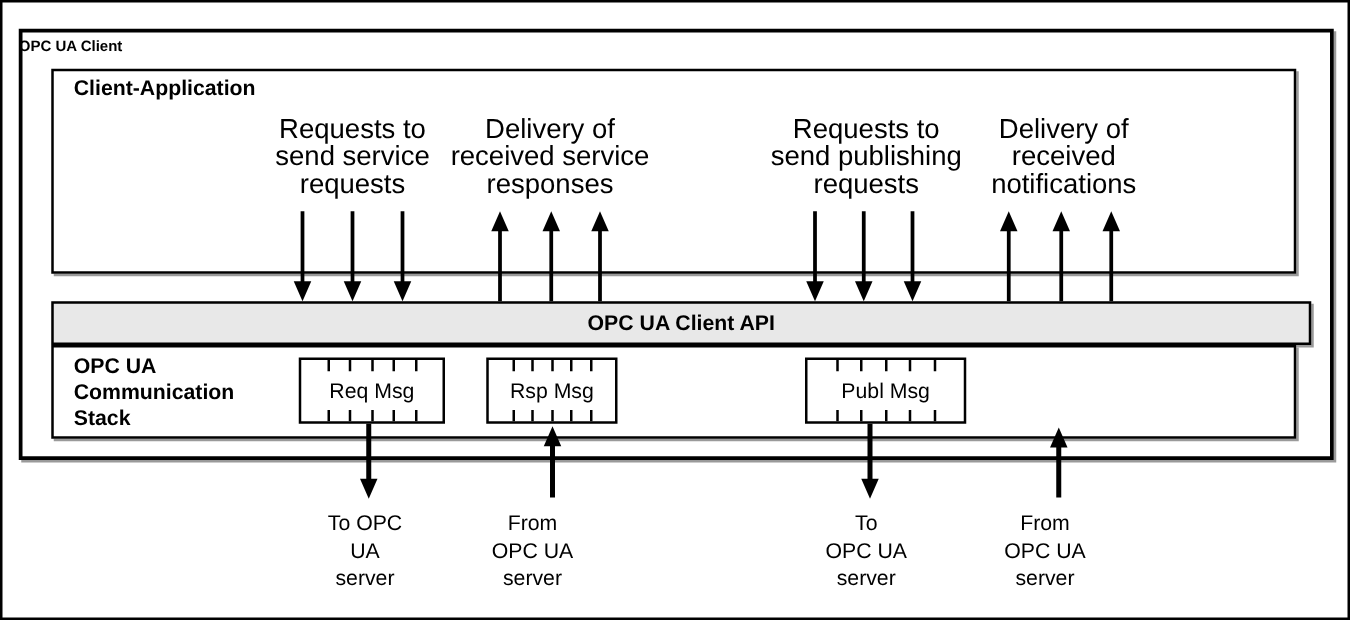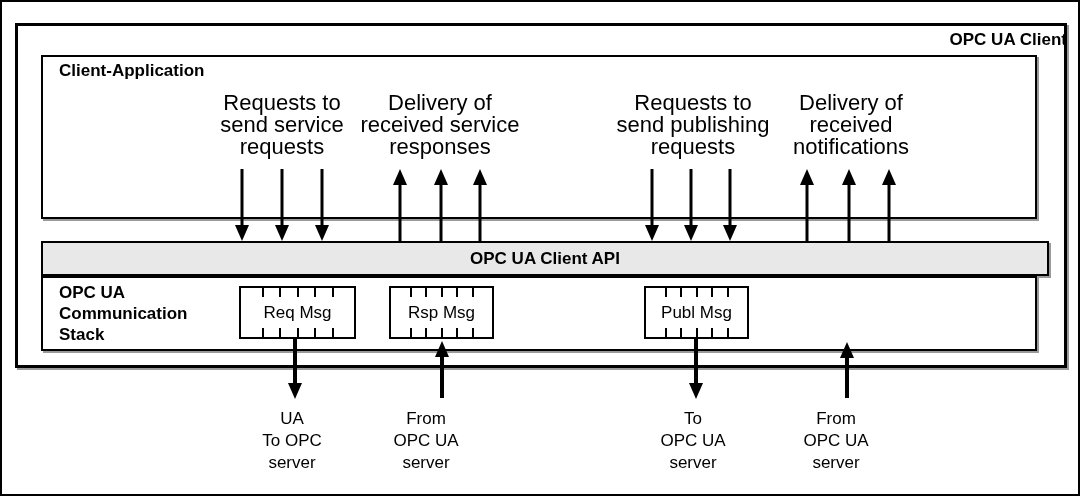--- a/index.html
+++ b/index.html
@@ -13,21 +13,21 @@
   .abs { position:absolute; }
 
   
   .client-box {
     left:13px; top:21px; width:1052px; height:345px;
     border:3px solid #000; background:#fff;
     box-shadow:2px 2px 0 #9a9a9a;
   }
   .client-title {
     left:13px; top:28px; width:1052px;
-    text-align:right; font-weight:bold; font-size:17px;
+    text-align:left; font-weight:bold; font-size:12px;
   }
   .app-box {
     left:39px; top:53px; width:996px; height:164px;
     border:2px solid #000; background:#fff;
     box-shadow:2px 2px 0 #9a9a9a;
   }
   .app-label { left:57px; top:59px; font-weight:bold; font-size:17px; }
 
   .api-bar {
     left:39px; top:239px; width:1008px; height:35px;
@@ -208,21 +208,21 @@
       </div>
     <span>Req Msg</span>
     <div class="ticks bottom">
         <i></i>
         <i></i>
         <i></i>
         <i></i>
         <i></i>
       </div>
   </div>
-  <div class="abs msg-box" style="left:642px;width:105px">
+  <div class="abs msg-box" style="left:642px;width:129px">
     <div class="ticks top">
         <i></i>
         <i></i>
         <i></i>
         <i></i>
         <i></i>
       </div>
     <span>Publ Msg</span>
     <div class="ticks bottom">
         <i></i>
@@ -244,22 +244,22 @@
   <div class="arrow down thick" style="left:687px;top:337px;height:60px">
       <span class="shaft"></span>
       <span class="head"></span>
     </div>
   <div class="arrow up thick" style="left:838px;top:340px;height:56px">
       <span class="shaft"></span>
       <span class="head"></span>
     </div>
 
   <div class="abs server-label" style="left:220px">
+    <div>To OPC</div>
     <div>UA</div>
-    <div>To OPC</div>
     <div>server</div>
   </div>
   <div class="abs server-label" style="left:354px">
     <div>From</div>
     <div>OPC UA</div>
     <div>server</div>
   </div>
   <div class="abs server-label" style="left:621px">
     <div>To</div>
     <div>OPC UA</div>

